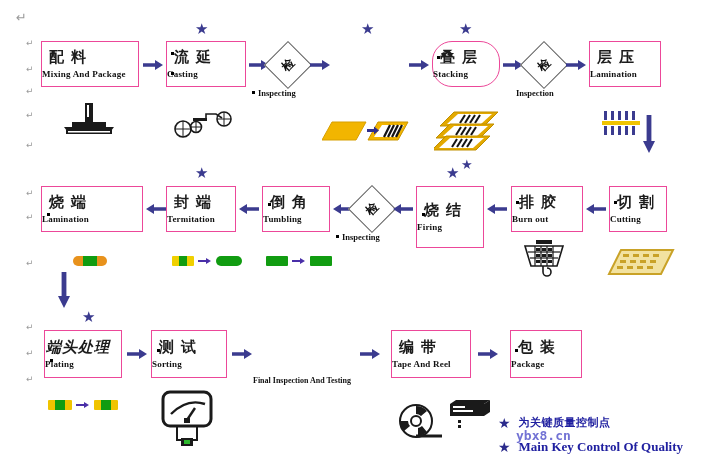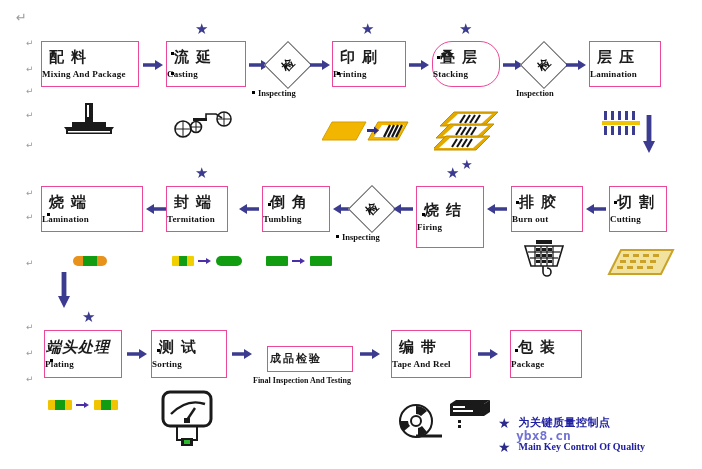--- a/index.html
+++ b/index.html
@@ -97,21 +97,21 @@
 
   
   .legend{position:absolute;}
   .legend-row{display:flex;align-items:center;gap:8px;height:15px;}
   .legend-star{color:#2b2b8c;font-size:14px;line-height:1;font-family:"DejaVu Sans", sans-serif;}
   .legend-cn{
     color:#2020a0;font-weight:bold;font-size:11px;letter-spacing:.5px;
     font-family:"DejaVu Sans", sans-serif;white-space:nowrap;
   }
   .legend-en{
-    color:#2020a0;font-weight:bold;font-size:10px;
+    color:#2020a0;font-weight:bold;font-size:13px;
     font-family:"Liberation Serif", serif;white-space:nowrap;
   }
   .watermark{
     position:absolute;
     color:#5a5acd;
     font-size:13px;
     font-weight:bold;
     font-family:"DejaVu Sans Mono", monospace;
     letter-spacing:0px;
     opacity:.85;
@@ -171,25 +171,20 @@
   <div class="caption" style="left:258px;top:88px;">Inspecting</div>
   <span class="bullet" style="left:252px;top:91px;"></span>
 
   <div class="arrow" style="left:310px;top:60px;">
     <svg width="20" height="10" viewBox="0 0 20 10">
         <path d="M0 3.2 h12 v-3.2 l8 5 l-8 5 v-3.2 h-12 z" fill="#3b3b8f"></path>
       </svg>
   </div>
 
   <div class="star" style="left:361px;top:22px;">★</div>
-  <div class="node" style="left:332px;top:41px;width:74px;height:46px;">
-    <span class="bullet" style="left:4px;top:30px;"></span>
-    <div class="cn">印刷</div>
-    <div class="en">Printing</div>
-  </div>
 
   <div class="arrow" style="left:409px;top:60px;">
     <svg width="20" height="10" viewBox="0 0 20 10">
         <path d="M0 3.2 h12 v-3.2 l8 5 l-8 5 v-3.2 h-12 z" fill="#3b3b8f"></path>
       </svg>
   </div>
 
   <div class="star" style="left:459px;top:22px;">★</div>
   <div class="node" style="left:432px;top:41px;width:68px;height:46px;border-radius:20px;">
     <span class="bullet" style="left:4px;top:14px;"></span>
@@ -329,21 +324,21 @@
     <div class="en">Lamination</div>
   </div>
 
   <div class="arrow" style="left:146px;top:204px;">
     <svg width="20" height="10" viewBox="0 0 20 10">
         <path d="M20 3.2 h-12 v-3.2 l-8 5 l8 5 v-3.2 h12 z" fill="#3b3b8f"></path>
       </svg>
   </div>
 
   <div class="star" style="left:195px;top:166px;">★</div>
-  <div class="node" style="left:166px;top:186px;width:62px;height:46px;">
+  <div class="node" style="left:166px;top:186px;width:70px;height:46px;">
     <div class="cn">封端</div>
     <div class="en">Termitation</div>
   </div>
 
   <div class="arrow" style="left:239px;top:204px;">
     <svg width="20" height="10" viewBox="0 0 20 10">
         <path d="M20 3.2 h-12 v-3.2 l-8 5 l8 5 v-3.2 h12 z" fill="#3b3b8f"></path>
       </svg>
   </div>
 
@@ -498,23 +493,20 @@
     <div class="cn">测试</div>
     <div class="en">Sorting</div>
   </div>
 
   <div class="arrow" style="left:232px;top:349px;">
     <svg width="20" height="10" viewBox="0 0 20 10">
         <path d="M0 3.2 h12 v-3.2 l8 5 l-8 5 v-3.2 h-12 z" fill="#3b3b8f"></path>
       </svg>
   </div>
 
-  <div class="node small" style="left:267px;top:346px;width:86px;height:26px;">
-    <div class="cn">成品检验</div>
-  </div>
   <div class="caption" style="left:253px;top:376px;font-size:8px;">Final Inspection And Testing</div>
 
   <div class="arrow" style="left:360px;top:349px;">
     <svg width="20" height="10" viewBox="0 0 20 10">
         <path d="M0 3.2 h12 v-3.2 l8 5 l-8 5 v-3.2 h-12 z" fill="#3b3b8f"></path>
       </svg>
   </div>
 
   <div class="node" style="left:391px;top:330px;width:80px;height:48px;">
     <div class="cn">编带</div>

